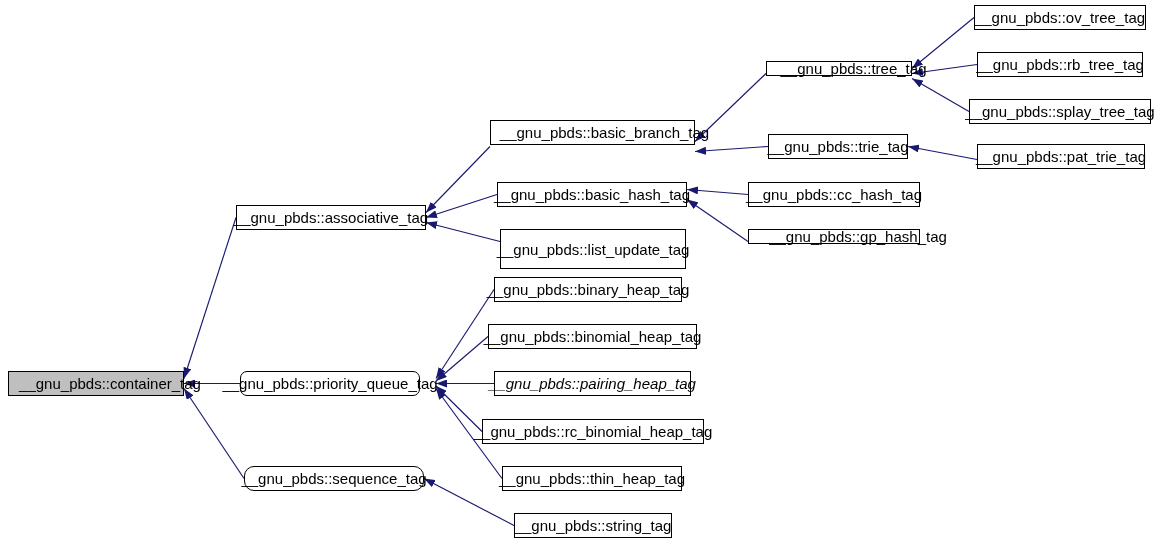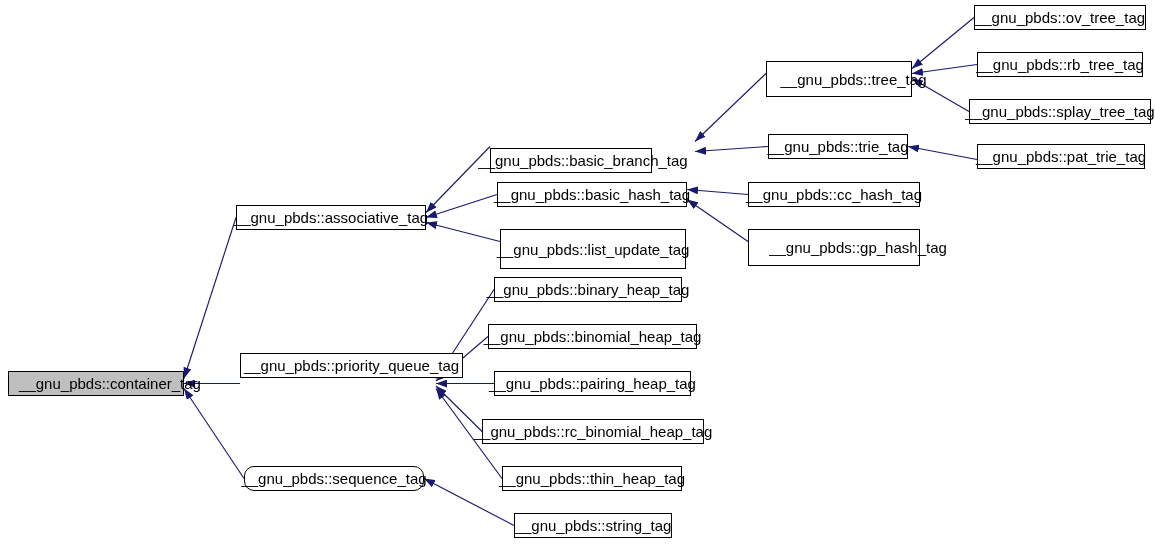--- a/index.html
+++ b/index.html
@@ -69,32 +69,32 @@
       <line x1="977" y1="159.5" x2="908" y2="146.5" class="edge" marker-end="url(#arrowhead)"></line>
       <line x1="494" y1="289.5" x2="436" y2="378.5" class="edge" marker-end="url(#arrowhead)"></line>
       <line x1="488" y1="336.5" x2="436" y2="381" class="edge" marker-end="url(#arrowhead)"></line>
       <line x1="494" y1="383.5" x2="436" y2="383.5" class="edge" marker-end="url(#arrowhead)"></line>
       <line x1="482" y1="431.5" x2="436" y2="386" class="edge" marker-end="url(#arrowhead)"></line>
       <line x1="502" y1="478.5" x2="436" y2="388.5" class="edge" marker-end="url(#arrowhead)"></line>
       <line x1="514" y1="525.5" x2="424" y2="478.5" class="edge" marker-end="url(#arrowhead)"></line>
     </svg>
 <div class="node highlight" style="left: 8px; top: 371px; width: 176px; height: 25px; padding-left: 28px;">__gnu_pbds::container_tag</div>
     <div class="node" style="left: 236px; top: 205px; width: 190px; height: 25px;">__gnu_pbds::associative_tag</div>
-    <div class="node" style="left: 240px; top: 353px; width: 223px; height: 25px;">__gnu_pbds::priority_queue_tag</div>
+    <div class="node" style="left: 240px; top: 371px; width: 180px; height: 25px; border-radius: 7px;">__gnu_pbds::priority_queue_tag</div>
     <div class="node" style="left: 244px; top: 466px; width: 180px; height: 25px; border-radius: 10px;">__gnu_pbds::sequence_tag</div>
-    <div class="node" style="left: 490px; top: 148px; width: 162px; height: 25px; padding-left: 24px;">__gnu_pbds::basic_branch_tag</div>
+    <div class="node" style="left: 490px; top: 120px; width: 205px; height: 25px; padding-left: 24px;">__gnu_pbds::basic_branch_tag</div>
     <div class="node" style="left: 497px; top: 182px; width: 190px; height: 25px;">__gnu_pbds::basic_hash_tag</div>
     <div class="node" style="left: 500px; top: 229px; width: 186px; height: 40px;">__gnu_pbds::list_update_tag</div>
     <div class="node" style="left: 494px; top: 277px; width: 188px; height: 25px;">__gnu_pbds::binary_heap_tag</div>
     <div class="node" style="left: 488px; top: 324px; width: 209px; height: 25px;">__gnu_pbds::binomial_heap_tag</div>
-    <div class="node" style="left: 494px; top: 371px; width: 197px; height: 25px;">__gnu_pbds::pairing_heap_tag</div>
+    <div class="node" style="left: 494px; top: 371px; width: 197px; height: 25px; font-style: italic;">__gnu_pbds::pairing_heap_tag</div>
     <div class="node" style="left: 482px; top: 419px; width: 222px; height: 25px;">__gnu_pbds::rc_binomial_heap_tag</div>
     <div class="node" style="left: 502px; top: 466px; width: 180px; height: 25px;">__gnu_pbds::thin_heap_tag</div>
     <div class="node" style="left: 514px; top: 513px; width: 158px; height: 25px;">__gnu_pbds::string_tag</div>
-    <div class="node" style="left: 766px; top: 61px; width: 146px; height: 36px; padding-left: 29px;">__gnu_pbds::tree_tag</div>
+    <div class="node" style="left: 766px; top: 61px; width: 146px; height: 15px; padding-left: 29px;">__gnu_pbds::tree_tag</div>
     <div class="node" style="left: 768px; top: 134px; width: 140px; height: 25px;">__gnu_pbds::trie_tag</div>
     <div class="node" style="left: 748px; top: 182px; width: 172px; height: 25px; text-align: right;">__gnu_pbds::cc_hash_tag</div>
-    <div class="node" style="left: 748px; top: 229px; width: 172px; height: 37px; padding-left: 48px;">__gnu_pbds::gp_hash_tag</div>
+    <div class="node" style="left: 748px; top: 229px; width: 172px; height: 15px; padding-left: 48px;">__gnu_pbds::gp_hash_tag</div>
     <div class="node" style="left: 974px; top: 5px; width: 172px; height: 25px;">__gnu_pbds::ov_tree_tag</div>
     <div class="node" style="left: 977px; top: 52px; width: 166px; height: 25px;">__gnu_pbds::rb_tree_tag</div>
     <div class="node" style="left: 969px; top: 99px; width: 182px; height: 25px;">__gnu_pbds::splay_tree_tag</div>
     <div class="node" style="left: 977px; top: 144px; width: 168px; height: 25px;">__gnu_pbds::pat_trie_tag</div>
   </div>
 
 </body></html>

